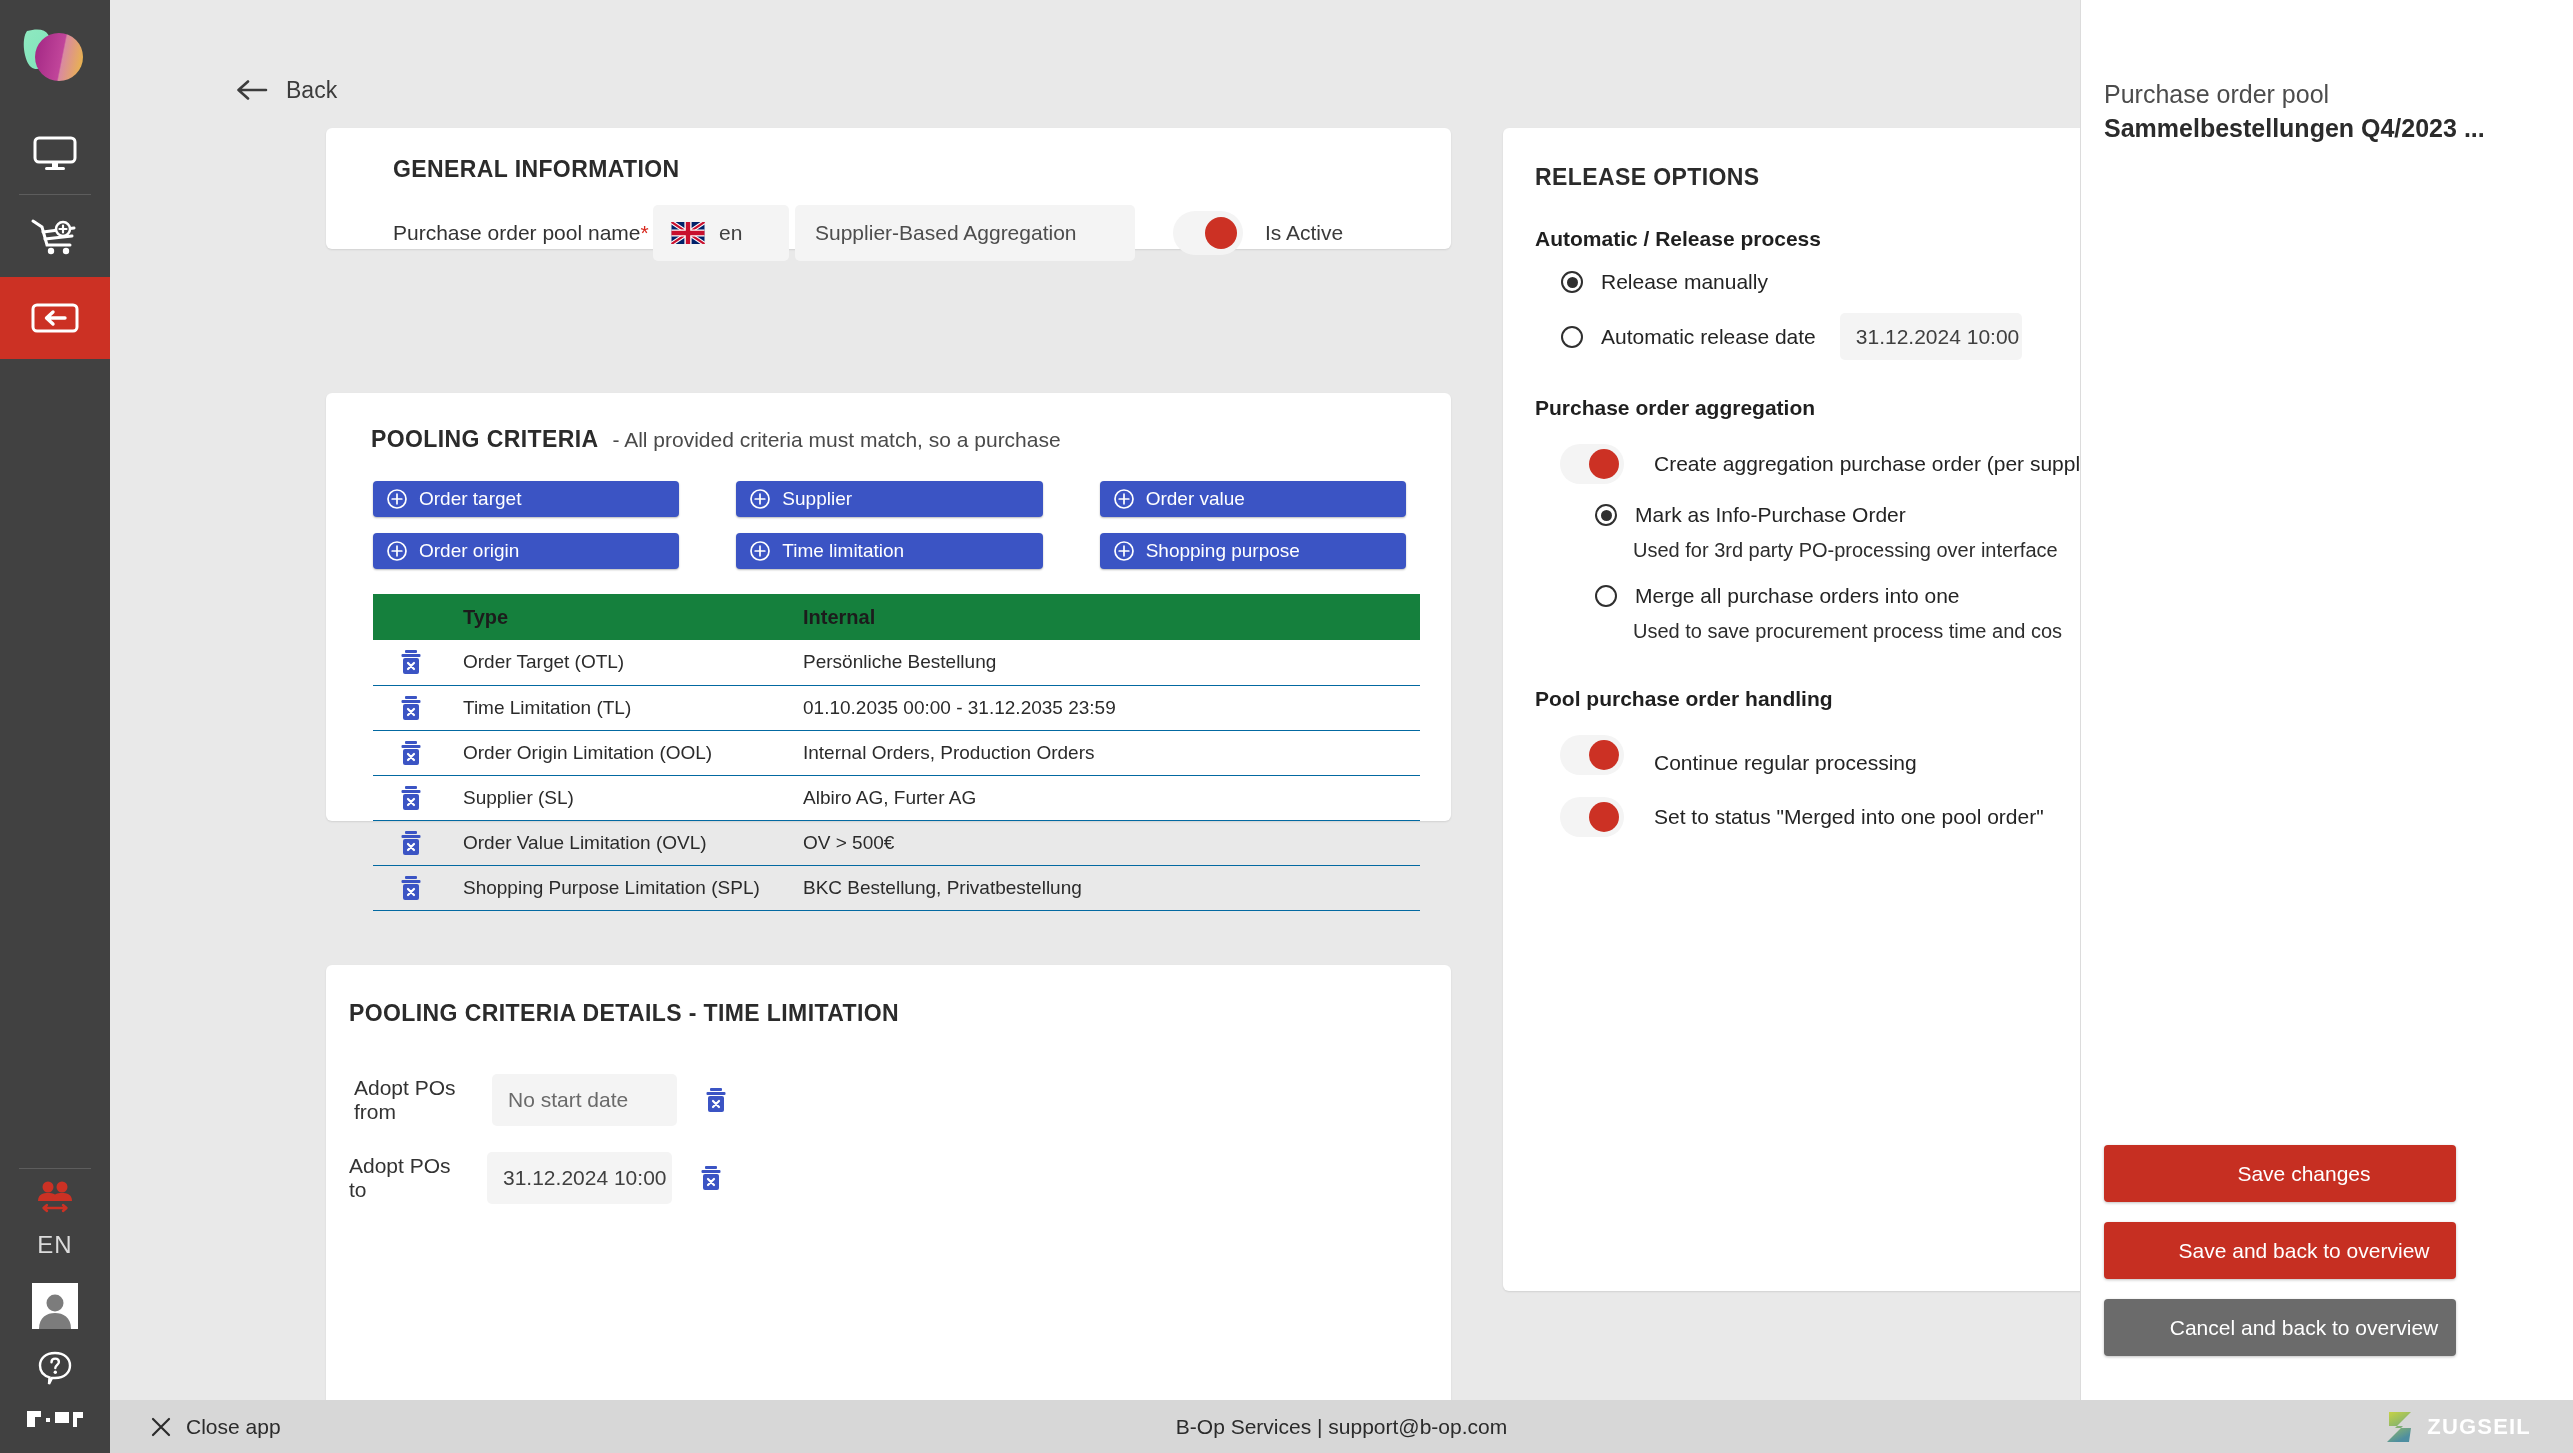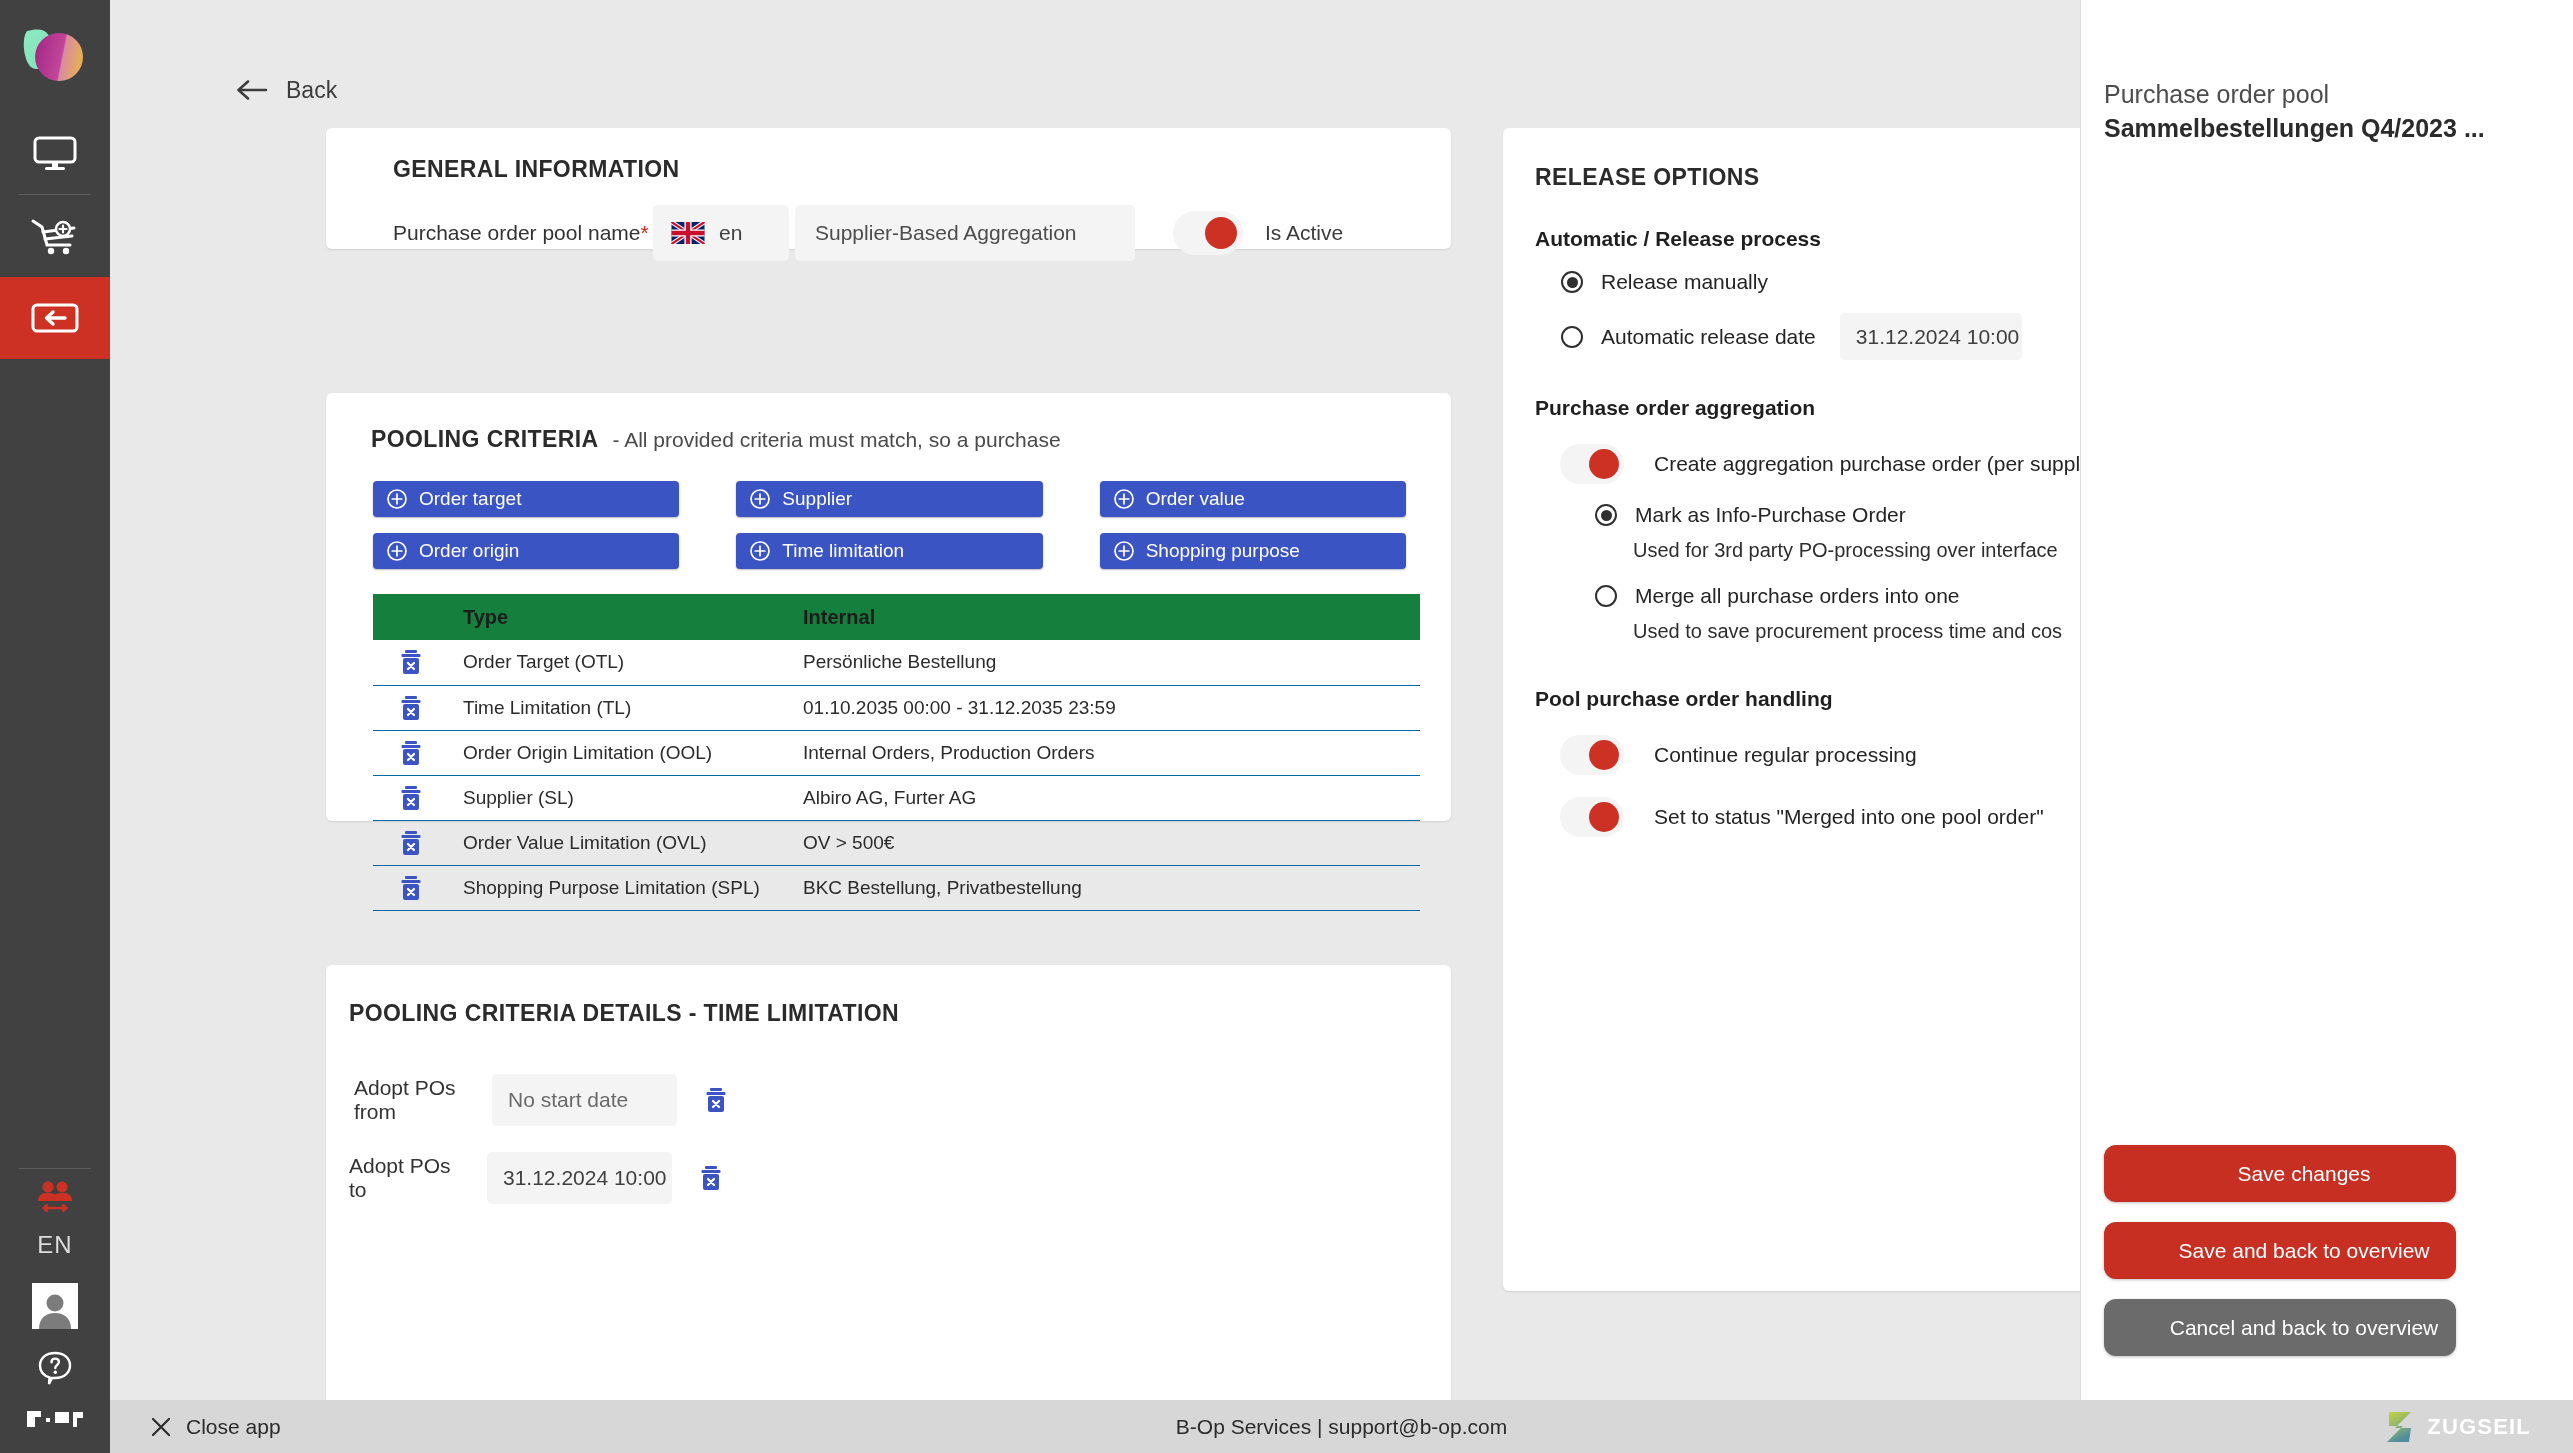--- a/index.html
+++ b/index.html
@@ -143,21 +143,21 @@
   
   .rightpanel {
     position:absolute; left:2080px; top:0; width:493px; height:1400px; background:#ffffff;
     border-left:1px solid #dcdcdc;
   }
   .rp-title { padding:78px 0 0 23px; }
   .rp-kicker { font-size:25px; color:#4c4c4c; line-height:1.35; }
   .rp-name { font-size:25px; font-weight:bold; color:#2b2b2b; line-height:1.35; }
   .rp-actions { position:absolute; left:23px; top:1145px; width:352px; display:flex; flex-direction:column; gap:20px; }
   .act-btn {
-    height:57px; border-radius:12px; color:#ffffff; font-size:21px;
+    height:57px; border-radius:4px; color:#ffffff; font-size:21px;
     display:flex; align-items:center; justify-content:center; cursor:pointer;
     box-shadow:0 1px 3px rgba(0,0,0,.25);
     padding-left:48px;
   }
   .act-btn.primary { background:#c62f22; }
   .act-btn.neutral { background:#6b6b6b; }
 
   
   .footer {
     position:absolute; left:110px; top:1400px; width:2463px; height:53px;
@@ -515,21 +515,21 @@
           <div class="help-text">Used for 3rd party PO-processing over interface</div>
 
           <div class="radio-row" style="margin-left:60px; margin-top:22px;">
             <span class="radio"></span>
             <span class="radio-label">Merge all purchase orders into one</span>
           </div>
           <div class="help-text">Used to save procurement process time and cos</div>
 
           <div class="ro-sub" style="margin-top:44px;">Pool purchase order handling</div>
 
-          <div class="sw-row" style="">
+          <div class="sw-row" style="align-items:flex-end;">
             <span class="sw">
                 <span class="knob"></span>
               </span>
             <span class="sw-label">Continue regular processing</span>
           </div>
           <div class="sw-row" style="margin-top:22px;">
             <span class="sw">
                 <span class="knob"></span>
               </span>
             <span class="sw-label">Set to status "Merged into one pool order"</span>

